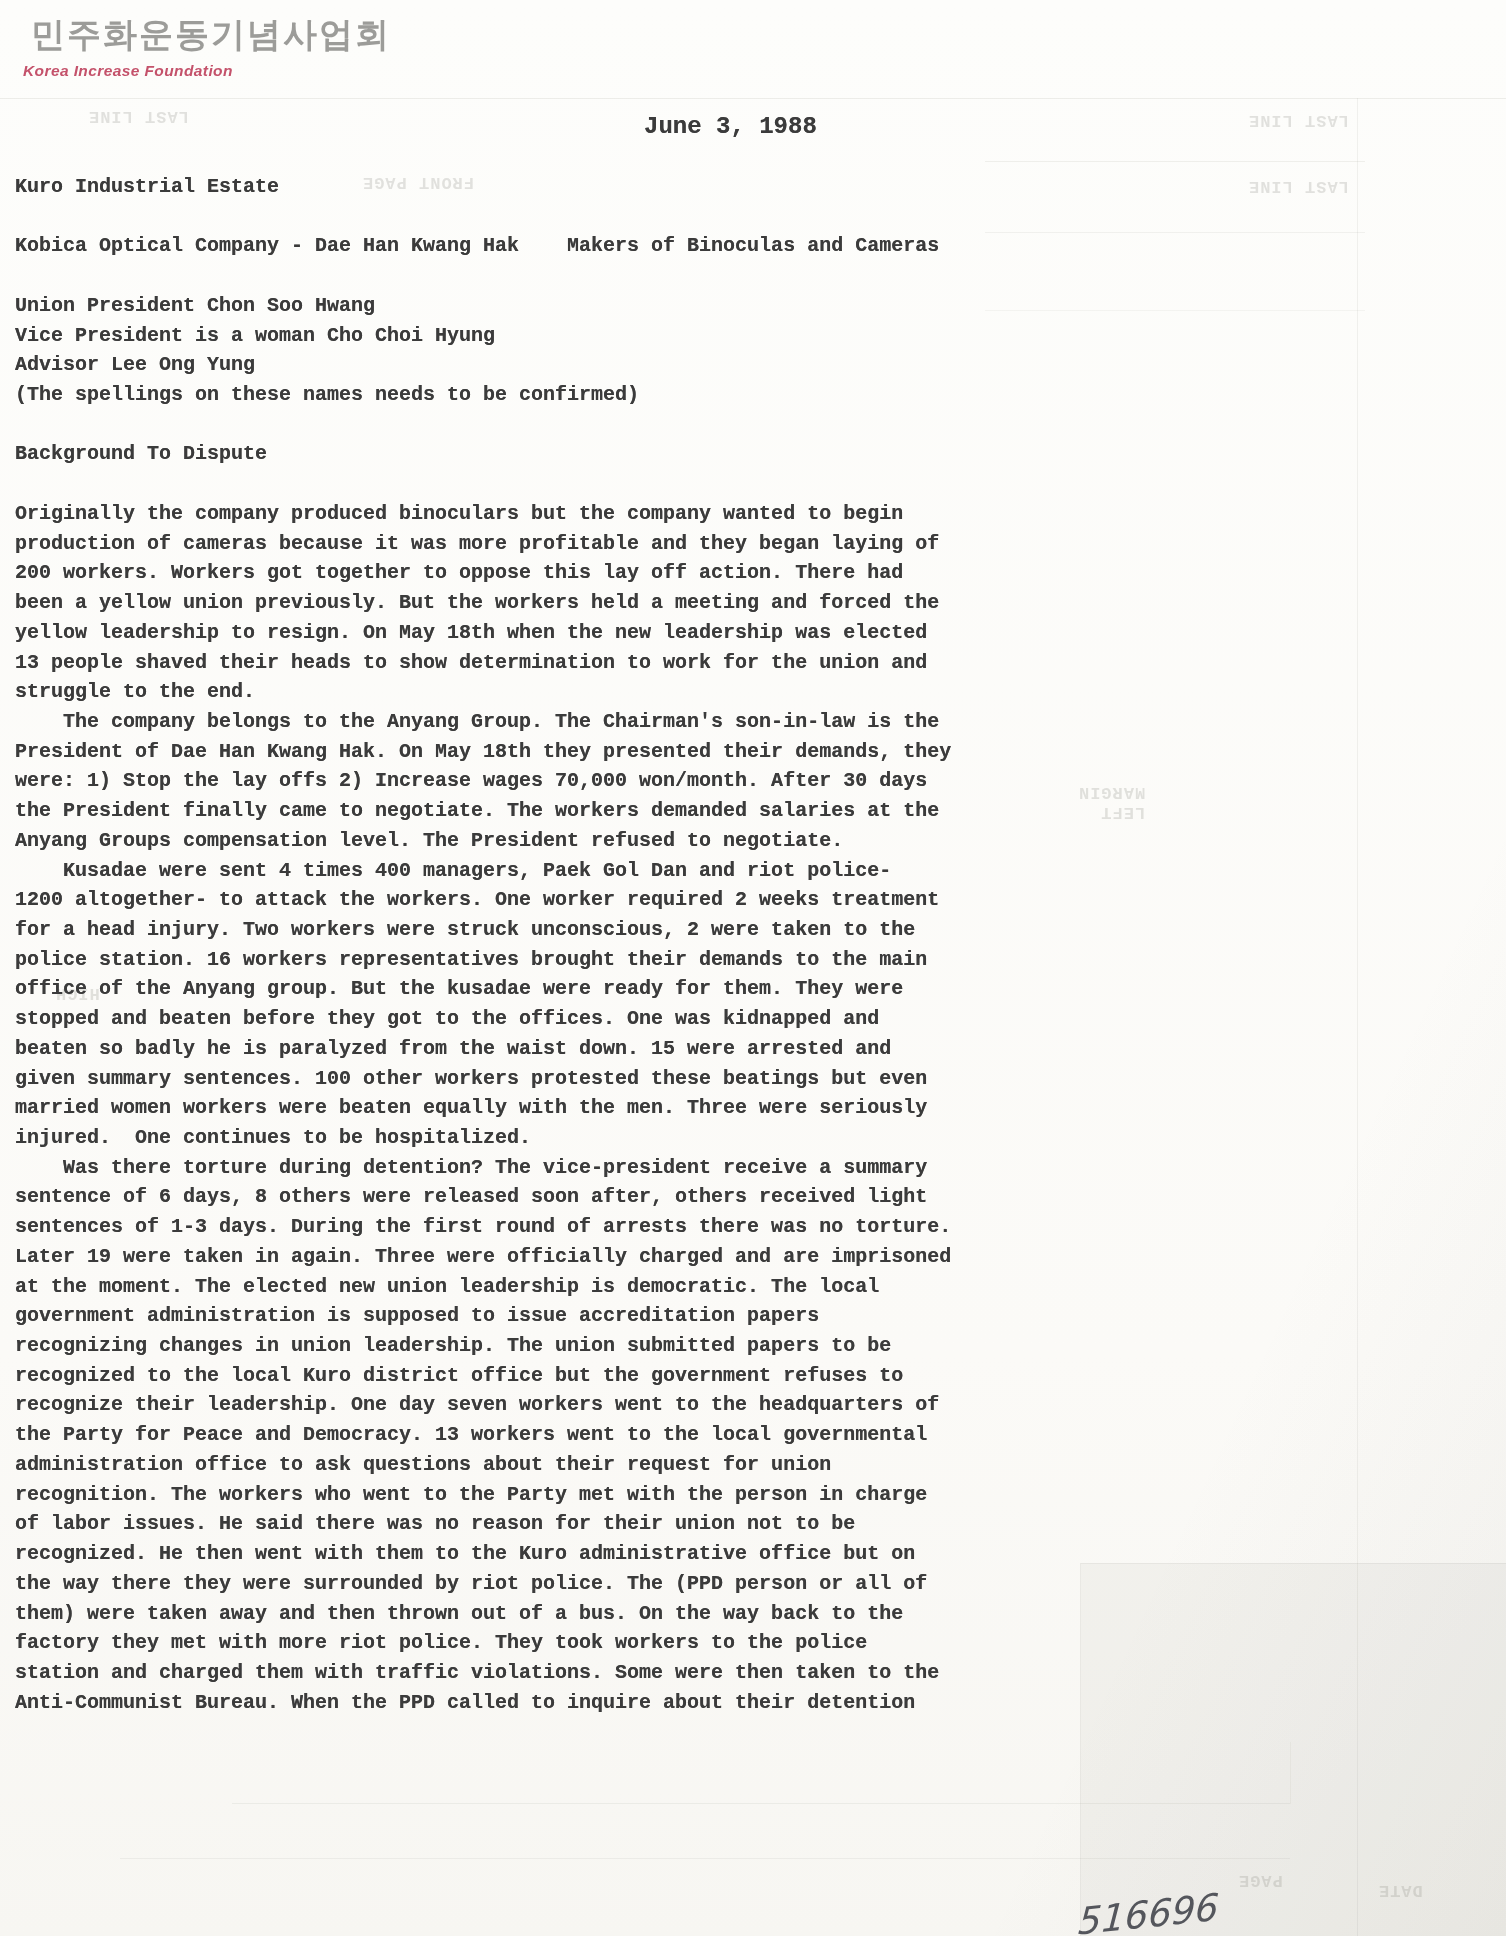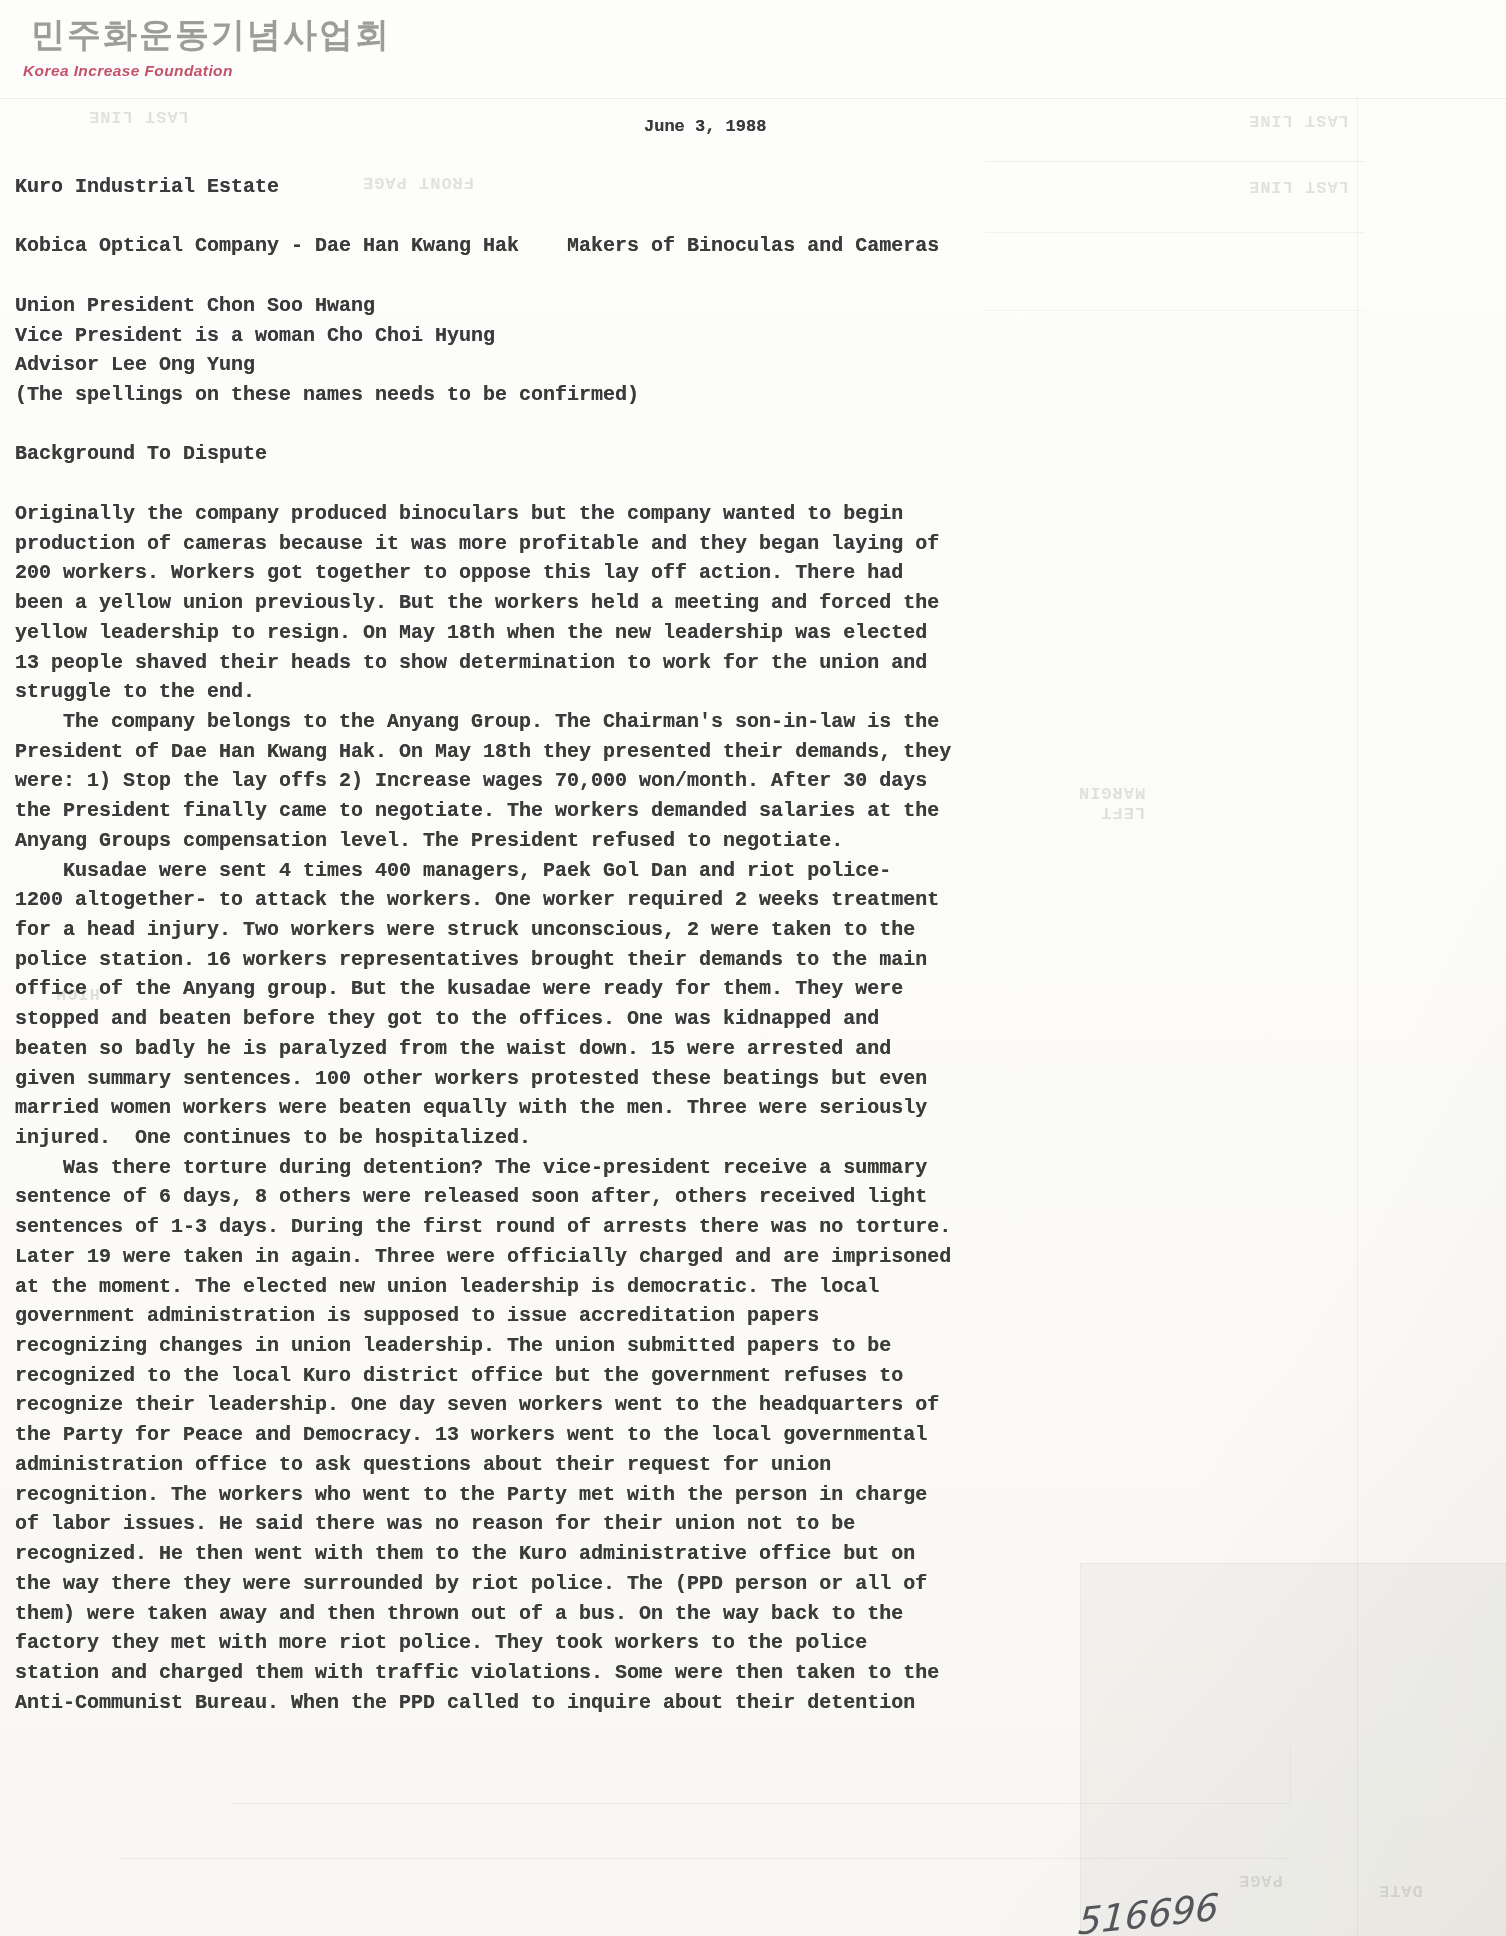--- a/index.html
+++ b/index.html
@@ -35,21 +35,21 @@
 
   
   .tw {
     font-family: "Liberation Mono", "DejaVu Sans Mono", monospace;
     font-weight: bold;
     color: #3b3b3b;
     text-shadow: 0 0 0.5px rgba(55,55,55,0.75);
   }
   .doc-date {
     position: absolute; left: 644px; top: 114px;
-    font-size: 17px; line-height: 26px;
+    font-size: 24px; line-height: 26px;
   }
   .doc-body {
     position: absolute; left: 15px; top: 172px;
     margin: 0;
     font-size: 20px;
     line-height: 29.72px;
     white-space: pre;
   }
 
   

